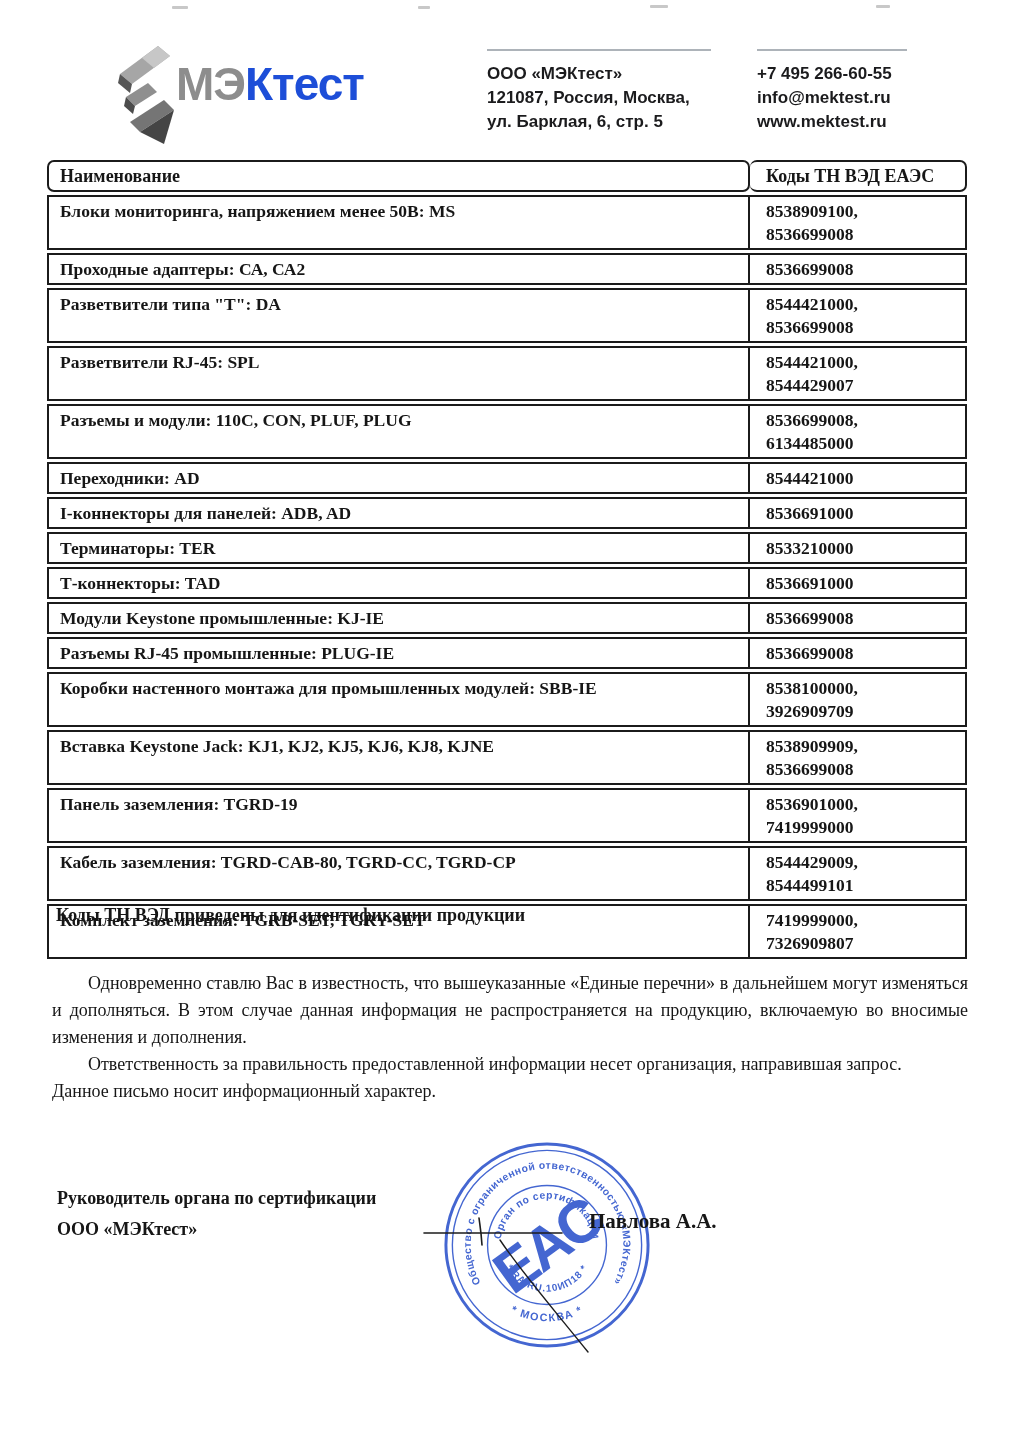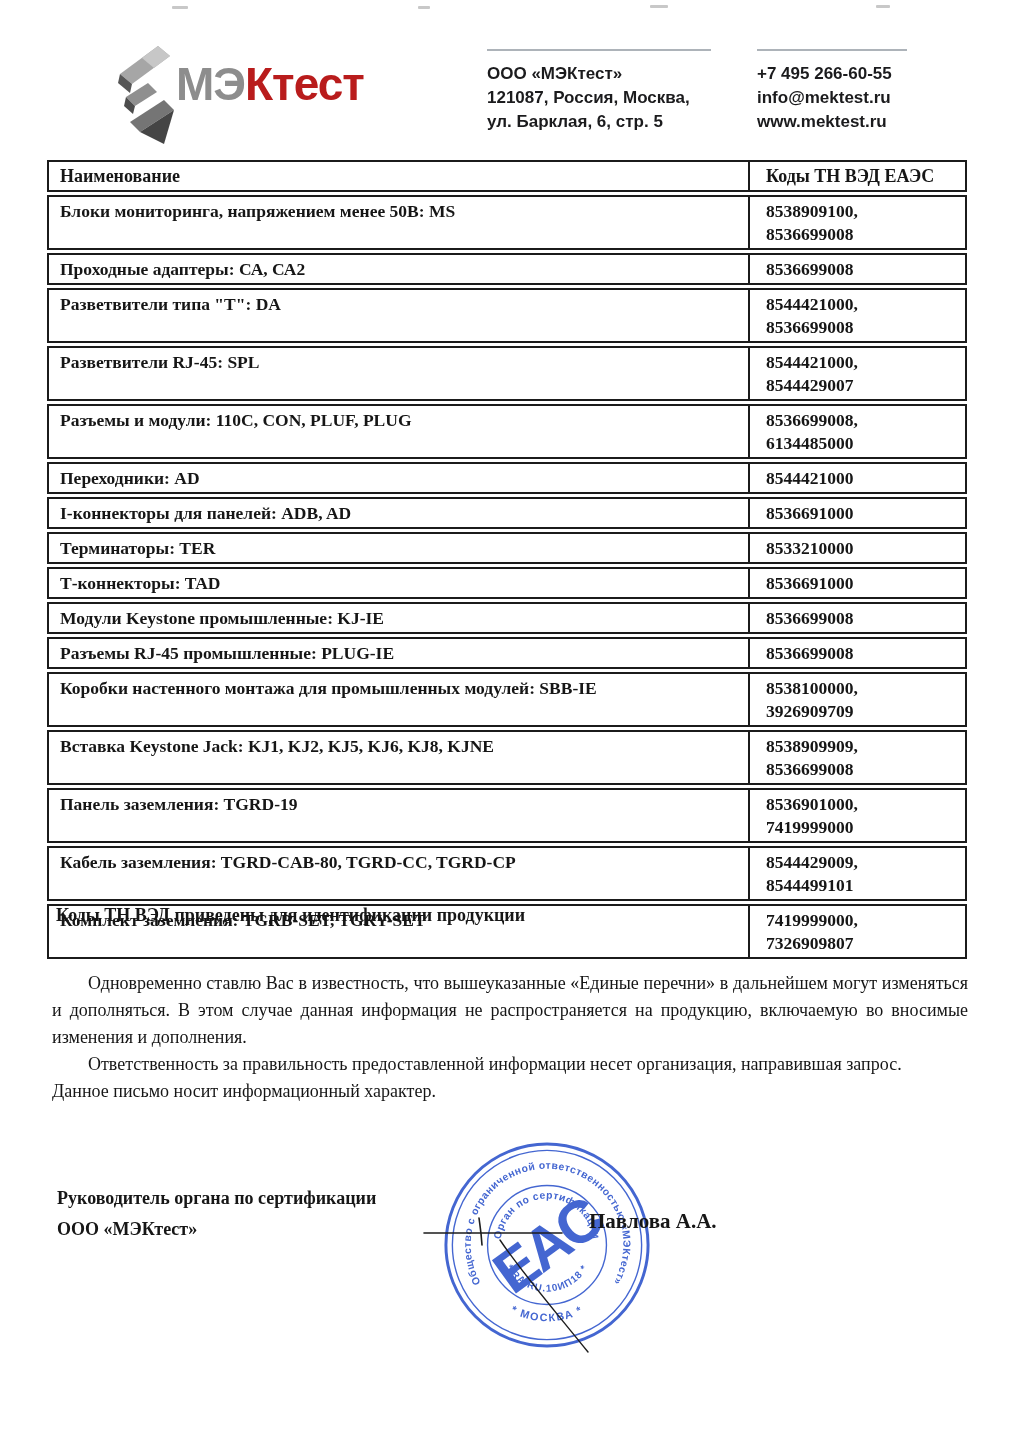--- a/index.html
+++ b/index.html
@@ -20,21 +20,21 @@
 
   
   .logo-icon { position: absolute; left: 112px; top: 40px; }
   .logo-text {
     position: absolute; left: 176px; top: 57px;
     font-family: "Liberation Sans", sans-serif;
     font-size: 46px; font-weight: bold; letter-spacing: -1px;
     white-space: nowrap;
   }
   .logo-gray { color: #8d8d8d; }
-  .logo-black { color: #b91c1c; margin-top: 40px; }
+  .logo-black { color: #1d4ed8; margin-top: 40px; }
 
   .contact-block {
     position: absolute; top: 62px;
     font-family: "Liberation Sans", sans-serif;
     font-size: 17px; font-weight: bold; line-height: 24px; color: #1b1b1d;
     white-space: nowrap;
   }
   #company-block { left: 487px; }
   #phone-block { left: 757px; }
 
@@ -59,21 +59,21 @@
     overflow: hidden;
   }
   table.codes th:first-child, table.codes td:first-child {
     border-left: 2px solid #1b1b1b;
     border-right: 2px solid #1b1b1b;
   }
   table.codes th:last-child, table.codes td:last-child {
     border-right: 2px solid #1b1b1b;
     padding-left: 16px;
   }
-  table.codes th { font-weight: bold; font-size: 18px; height: 29px; }
+  table.codes th { font-weight: bold; font-size: 18px; height: 29px; border-radius: 7px; }
   tr.r-s td { height: 28px; }
   tr.r-d td { height: 50px; }
   td.code-cell { white-space: pre-line; font-weight: 600; }
   td.name-cell { font-weight: 600; }
 
   
   .codes-note { position: absolute; left: 56px; top: 905px; font-size: 18px; font-weight: 700; }
   .body-text { position: absolute; left: 52px; top: 970px; width: 916px; font-size: 18px; line-height: 27px; }
   .body-text p.ind { text-indent: 36px; text-align: justify; }
   .body-text p.plain { text-align: left; }

